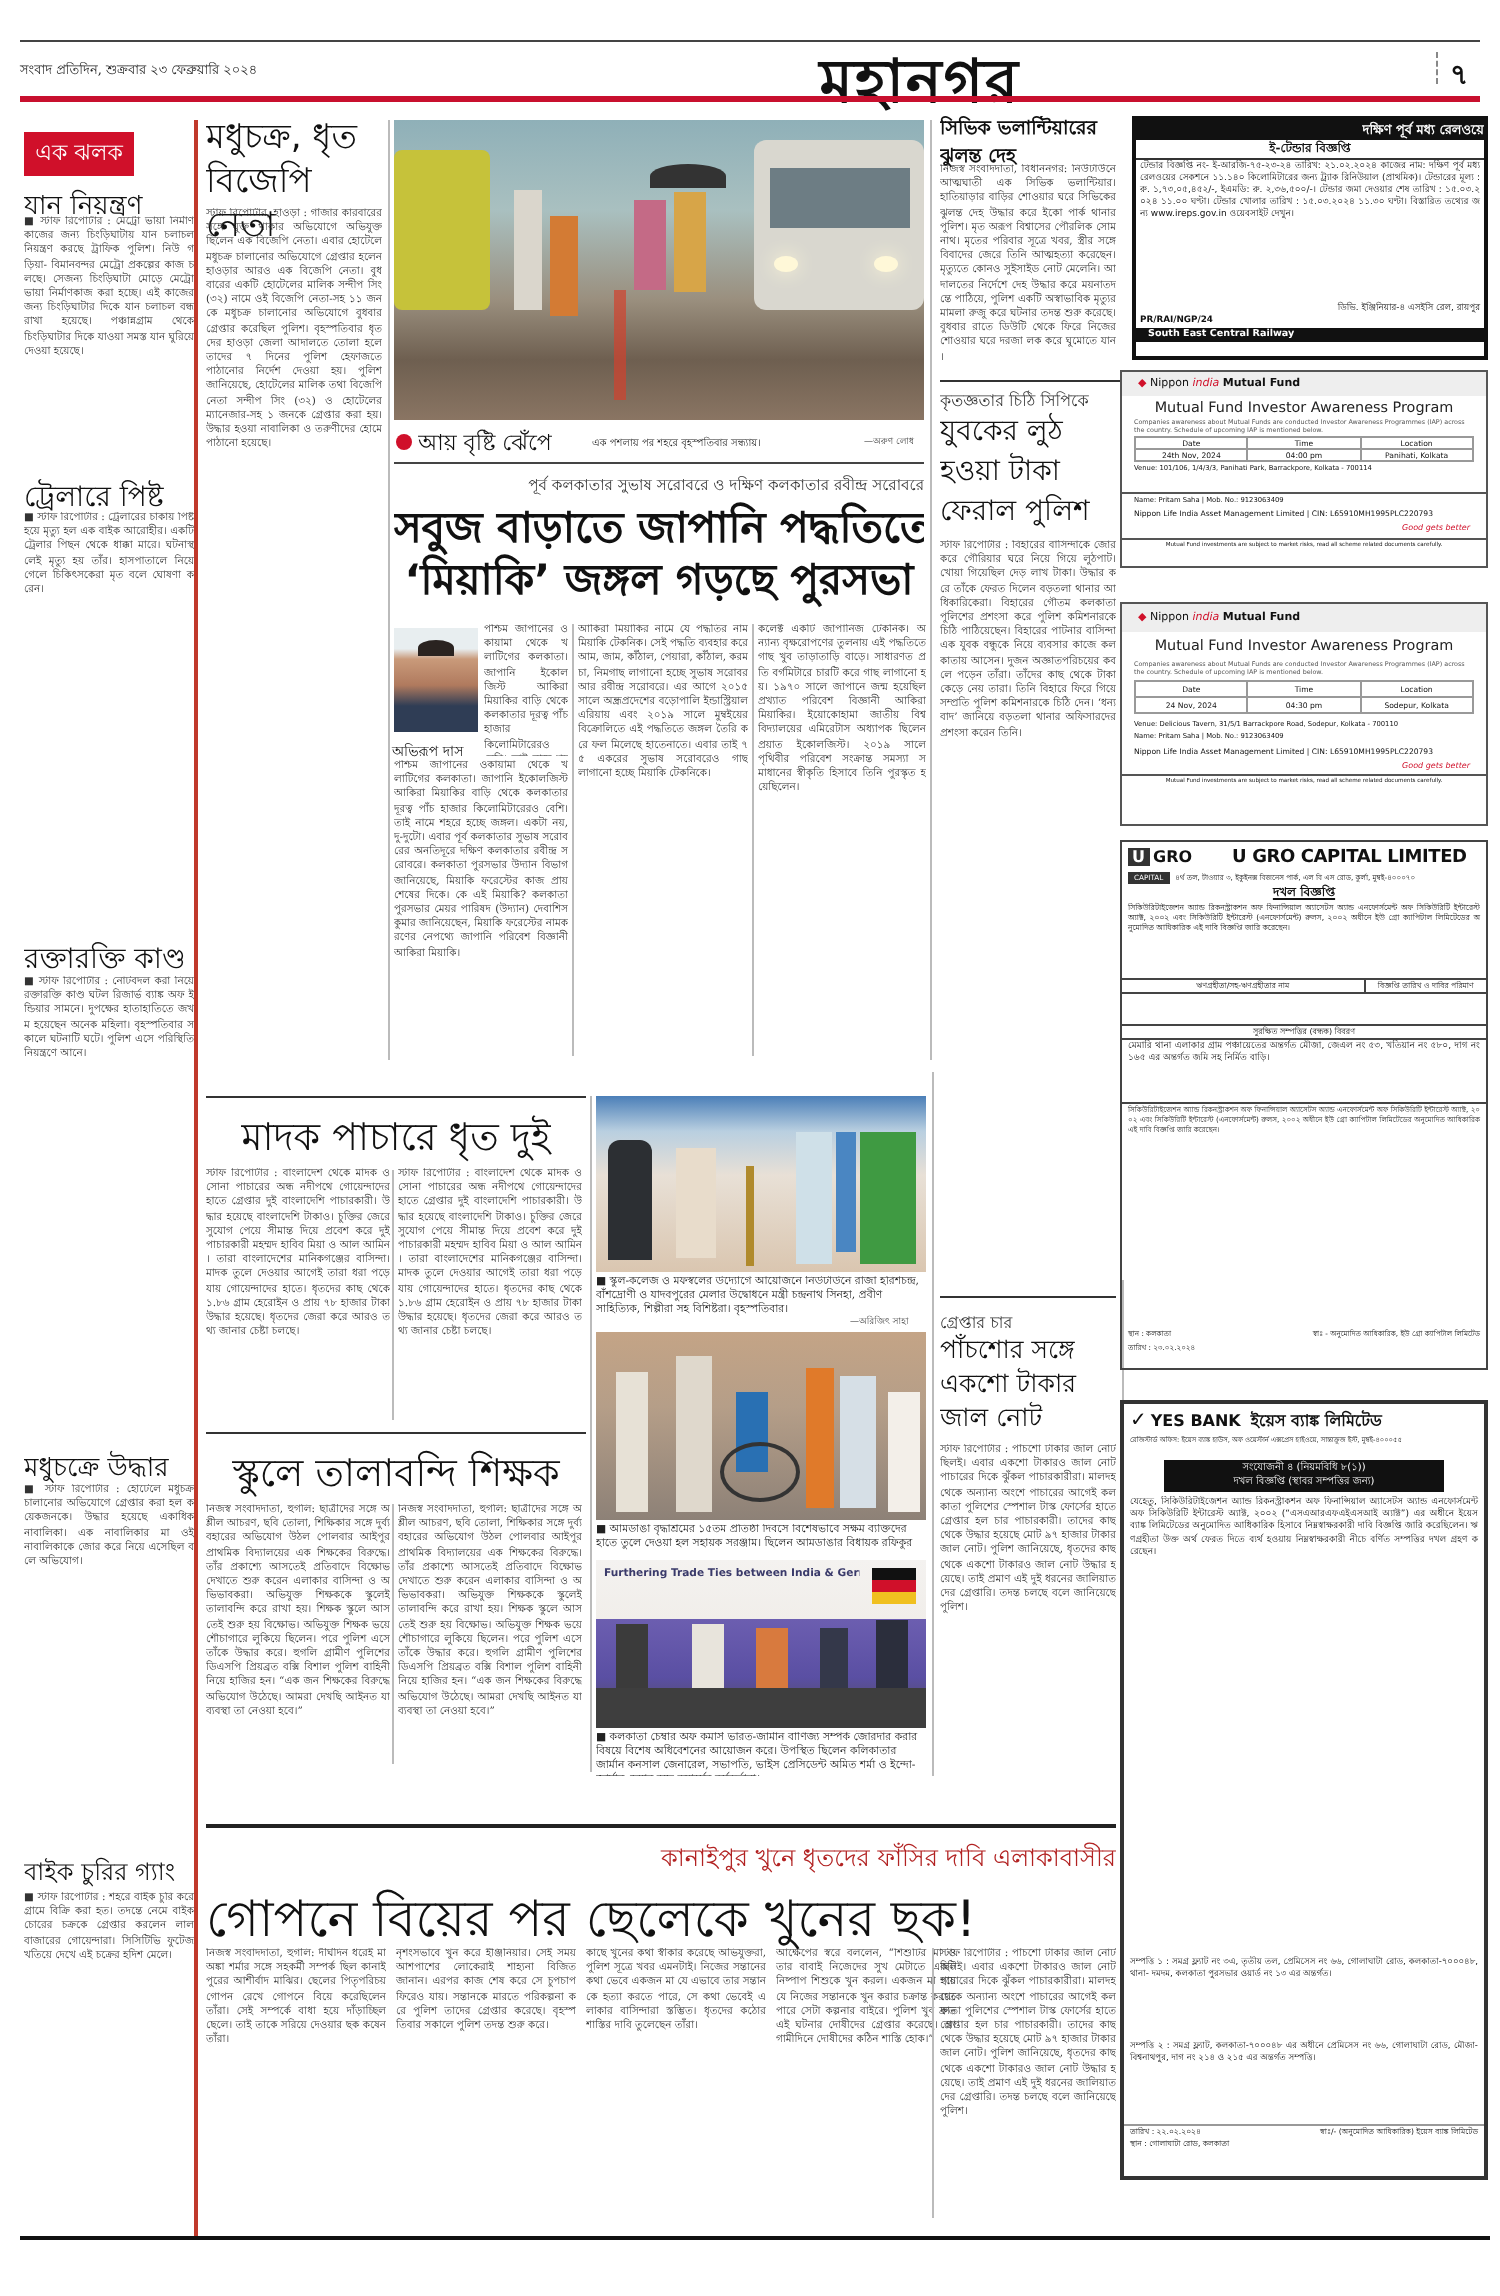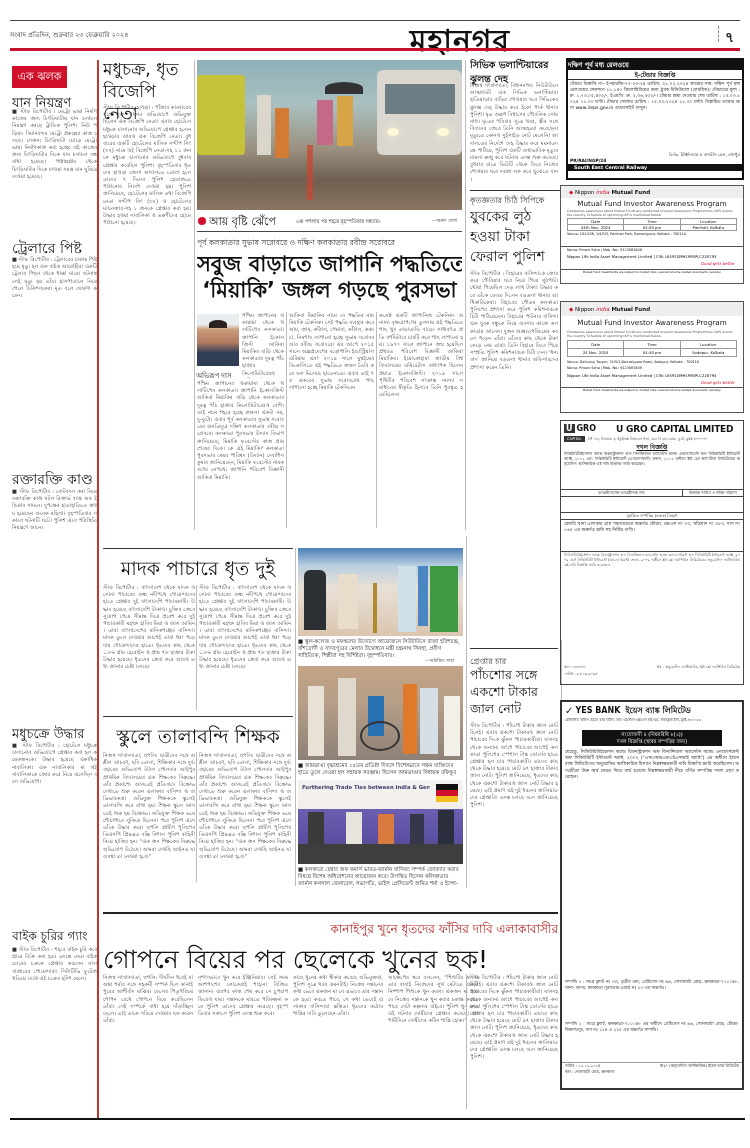--- a/index.html
+++ b/index.html
@@ -60,21 +60,21 @@
   <div style="position:absolute;left:190px;top:68px;width:12px;height:8px;background:#fff8d8;border-radius:50%;box-shadow:0 0 10px #fff8d8"></div>
   <div style="position:absolute;left:240px;top:68px;width:12px;height:8px;background:#fff8d8;border-radius:50%;box-shadow:0 0 10px #fff8d8"></div>
   <div style="position:absolute;left:110px;top:85px;width:6px;height:55px;background:#d2422e;opacity:.7"></div>
 </div>
 <div class="abs" style="left:198px;top:217px;width:8px;height:8px;border-radius:50%;background:#d0102a"></div>
 <div class="abs hl" style="left:209px;top:213px;font-size:11px">আয় বৃষ্টি ঝেঁপে</div>
 <div class="abs" style="left:296px;top:218px;font-size:5px;color:#222;white-space:nowrap">এক পশলায় পর শহরে বৃহস্পতিবার সন্ধ্যায়।</div>
 <div class="abs" style="left:432px;top:218px;font-size:4.5px;color:#444;white-space:nowrap">—অরুণ লোধ</div>
 <div class="abs" style="left:197px;top:231px;width:265px;height:1px;background:#444"></div>
 
-<div class="abs hl" style="left:197px;top:236px;width:265px;text-align:left;font-size:7.6px;color:#333">পূর্ব কলকাতার সুভাষ সরোবরে ও দক্ষিণ কলকাতার রবীন্দ্র সরোবরে</div>
+<div class="abs hl" style="left:197px;top:236px;width:265px;text-align:right;font-size:7.6px;color:#333">পূর্ব কলকাতার সুভাষ সরোবরে ও দক্ষিণ কলকাতার রবীন্দ্র সরোবরে</div>
 <div class="abs hl" style="left:197px;top:248px;width:265px;text-align:center;font-size:21px;font-weight:bold">সবুজ বাড়াতে জাপানি পদ্ধতিতে</div>
 <div class="abs hl" style="left:197px;top:274px;width:265px;text-align:center;font-size:21px;font-weight:bold">‘মিয়াকি’ জঙ্গল গড়ছে পুরসভা</div>
 
 <div class="abs" style="left:197px;top:314px;width:42px;height:52px;background:linear-gradient(180deg,#e8eef0 0%,#e8eef0 20%,#c99a7a 30%,#b07a5e 55%,#2f3d55 75%,#2f3d55 100%)">
   <div style="position:absolute;left:12px;top:6px;width:18px;height:8px;background:#2a2320;border-radius:50% 50% 0 0"></div>
 </div>
 <div class="abs" style="left:196px;top:370px;font-size:7px;font-weight:normal;color:#111">অভিরূপ দাস</div>
 <div class="abs txt" style="left:242px;top:312px;width:42px;height:66px">পশ্চিম জাপানের ওকায়ামা থেকে খলাটিগের কলকাতা। জাপানি ইকোলজিস্ট আকিরা মিয়াকির বাড়ি থেকে কলকাতার দূরত্ব পাঁচ হাজার কিলোমিটারেরও বেশি। তাই নামে শহরে হচ্ছে জঙ্গল। একটা নয়, দু-দুটো। এবার পূর্ব কলকাতার সুভাষ সরোবরের অনতিদূরে দক্ষিণ কলকাতার রবীন্দ্র সরোবরে। কলকাতা পুরসভার উদ্যান বিভাগ জানিয়েছে, মিয়াকি ফরেস্টের কাজ প্রায় শেষের দিকে। কে এই মিয়াকি? কলকাতা পুরসভার মেয়র পারিষদ (উদ্যান) দেবাশিস কুমার জানিয়েছেন, মিয়াকি ফরেস্টের নামকরণের নেপথ্যে জাপানি পরিবেশ বিজ্ঞানী আকিরা মিয়াকি।</div>
 <div class="abs txt" style="left:197px;top:380px;width:87px;height:150px">পশ্চিম জাপানের ওকায়ামা থেকে খলাটিগের কলকাতা। জাপানি ইকোলজিস্ট আকিরা মিয়াকির বাড়ি থেকে কলকাতার দূরত্ব পাঁচ হাজার কিলোমিটারেরও বেশি। তাই নামে শহরে হচ্ছে জঙ্গল। একটা নয়, দু-দুটো। এবার পূর্ব কলকাতার সুভাষ সরোবরের অনতিদূরে দক্ষিণ কলকাতার রবীন্দ্র সরোবরে। কলকাতা পুরসভার উদ্যান বিভাগ জানিয়েছে, মিয়াকি ফরেস্টের কাজ প্রায় শেষের দিকে। কে এই মিয়াকি? কলকাতা পুরসভার মেয়র পারিষদ (উদ্যান) দেবাশিস কুমার জানিয়েছেন, মিয়াকি ফরেস্টের নামকরণের নেপথ্যে জাপানি পরিবেশ বিজ্ঞানী আকিরা মিয়াকি।</div>
 <div class="abs txt" style="left:289px;top:312px;width:85px;height:218px">আকিরা মিয়াকির নামে যে পদ্ধতির নাম মিয়াকি টেকনিক। সেই পদ্ধতি ব্যবহার করে আম, জাম, কাঁঠাল, পেয়ারা, কাঁঠাল, করমচা, নিমগাছ লাগানো হচ্ছে সুভাষ সরোবর আর রবীন্দ্র সরোবরে। এর আগে ২০১৫ সালে অন্ধ্রপ্রদেশের বড়োপালি ইন্ডাস্ট্রিয়াল এরিয়ায় এবং ২০১৯ সালে মুম্বইয়ের বিক্রোলিতে এই পদ্ধতিতে জঙ্গল তৈরি করে ফল মিলেছে হাতেনাতে। এবার তাই ৭৫ একরের সুভাষ সরোবরেও গাছ লাগানো হচ্ছে মিয়াকি টেকনিকে।</div>
@@ -91,21 +91,21 @@
 <div class="abs hl" style="left:470px;top:206px;width:90px;font-size:14px;line-height:20px;white-space:normal">যুবকের লুঠ হওয়া টাকা ফেরাল পুলিশ</div>
 <div class="abs txt" style="left:470px;top:270px;width:88px;height:220px">স্টাফ রিপোর্টার : বিহারের বাসিন্দাকে জোর করে গৌরিয়ার ঘরে নিয়ে গিয়ে লুঠপাট। খোয়া গিয়েছিল দেড় লাখ টাকা। উদ্ধার করে তাঁকে ফেরত দিলেন বড়তলা থানার আধিকারিকেরা। বিহারের গৌতম কলকাতা পুলিশের প্রশংসা করে পুলিশ কমিশনারকে চিঠি পাঠিয়েছেন। বিহারের পাটনার বাসিন্দা এক যুবক বন্ধুকে নিয়ে ব্যবসার কাজে কলকাতায় আসেন। দুজন অজ্ঞাতপরিচয়ের কবলে পড়েন তাঁরা। তাঁদের কাছ থেকে টাকা কেড়ে নেয় তারা। তিনি বিহারে ফিরে গিয়ে সম্প্রতি পুলিশ কমিশনারকে চিঠি দেন। ‘ধন্যবাদ’ জানিয়ে বড়তলা থানার অফিসারদের প্রশংসা করেন তিনি।</div>
 <div class="abs" style="left:470px;top:648px;width:88px;height:1px;background:#333"></div>
 
 <div class="abs hl" style="left:470px;top:655px;width:88px;font-size:8px;color:#333">গ্রেপ্তার চার</div>
 <div class="abs hl" style="left:470px;top:666px;width:90px;font-size:12.5px;line-height:17px;white-space:normal">পাঁচশোর সঙ্গে একশো টাকার জাল নোট</div>
 <div class="abs txt" style="left:470px;top:722px;width:88px;height:300px">স্টাফ রিপোর্টার : পাঁচশো টাকার জাল নোট ছিলই। এবার একশো টাকারও জাল নোট পাচারের দিকে ঝুঁকল পাচারকারীরা। মালদহ থেকে অন্যান্য অংশে পাচারের আগেই কলকাতা পুলিশের স্পেশাল টাস্ক ফোর্সের হাতে গ্রেপ্তার হল চার পাচারকারী। তাদের কাছ থেকে উদ্ধার হয়েছে মোট ৯৭ হাজার টাকার জাল নোট। পুলিশ জানিয়েছে, ধৃতদের কাছ থেকে একশো টাকারও জাল নোট উদ্ধার হয়েছে। তাই প্রমাণ এই দুই ধরনের জালিয়াতদের গ্রেপ্তারি। তদন্ত চলছে বলে জানিয়েছে পুলিশ।</div>
 <div class="abs vrule" style="left:561px;top:640px;height:390px"></div>
 
 <div class="abs box ad" style="left:566px;top:58px;width:178px;height:122px;border:2px solid #111">
-  <div style="background:#111;color:#fff;font-size:6.5px;text-align:left;height:10px;line-height:10px;font-weight:bold">দক্ষিণ পূর্ব মধ্য রেলওয়ে</div>
+  <div style="background:#111;color:#fff;font-size:6.5px;text-align:right;height:10px;line-height:10px;font-weight:bold">দক্ষিণ পূর্ব মধ্য রেলওয়ে</div>
   <div style="font-size:6px;text-align:center;border-bottom:1px solid #333;line-height:9px;font-weight:bold">ই-টেন্ডার বিজ্ঞপ্তি</div>
   <div class="txt" style="font-size:4.5px;line-height:6.1px;height:72px;padding:1px 2px;color:#111">টেন্ডার বিজ্ঞপ্তি নং- ই-আরজি-৭৫-২৩-২৪ তারিখ: ২১.০২.২০২৪ কাজের নাম: দক্ষিণ পূর্ব মধ্য রেলওয়ের সেকশনে ১১.১৪০ কিলোমিটারের জন্য ট্র্যাক রিনিউয়াল (প্রাথমিক)। টেন্ডারের মূল্য : রু. ১,৭৩,০৫,৪৫২/-, ইএমডি: রু. ২,৩৬,৫০০/-। টেন্ডার জমা দেওয়ার শেষ তারিখ : ১৫.০৩.২০২৪ ১১.০০ ঘণ্টা। টেন্ডার খোলার তারিখ : ১৫.০৩.২০২৪ ১১.৩০ ঘণ্টা। বিস্তারিত তথ্যের জন্য www.ireps.gov.in ওয়েবসাইট দেখুন।</div>
   <div style="font-size:4.4px;text-align:right;padding-right:2px;line-height:6px">ডিভি. ইঞ্জিনিয়ার-৪ এসইসি রেল, রায়পুর</div>
   <div style="font-size:4.4px;padding-left:2px;line-height:6px;font-weight:bold">PR/RAI/NGP/24</div>
   <div style="background:#111;color:#fff;font-size:4.8px;line-height:7px;padding-left:6px;font-weight:bold">South East Central Railway</div>
 </div>
 
 <div class="abs box ad" style="left:560px;top:185px;width:184px;height:62px;border:1px solid #555">
   <div style="height:12px;background:#eee;font-size:5.5px;line-height:12px;padding-left:8px">
     <span style="color:#d0102a">◆ </span><span>Nippon</span> <span style="color:#d0102a;font-style:italic">india</span> <span style="font-weight:bold">Mutual Fund</span>

